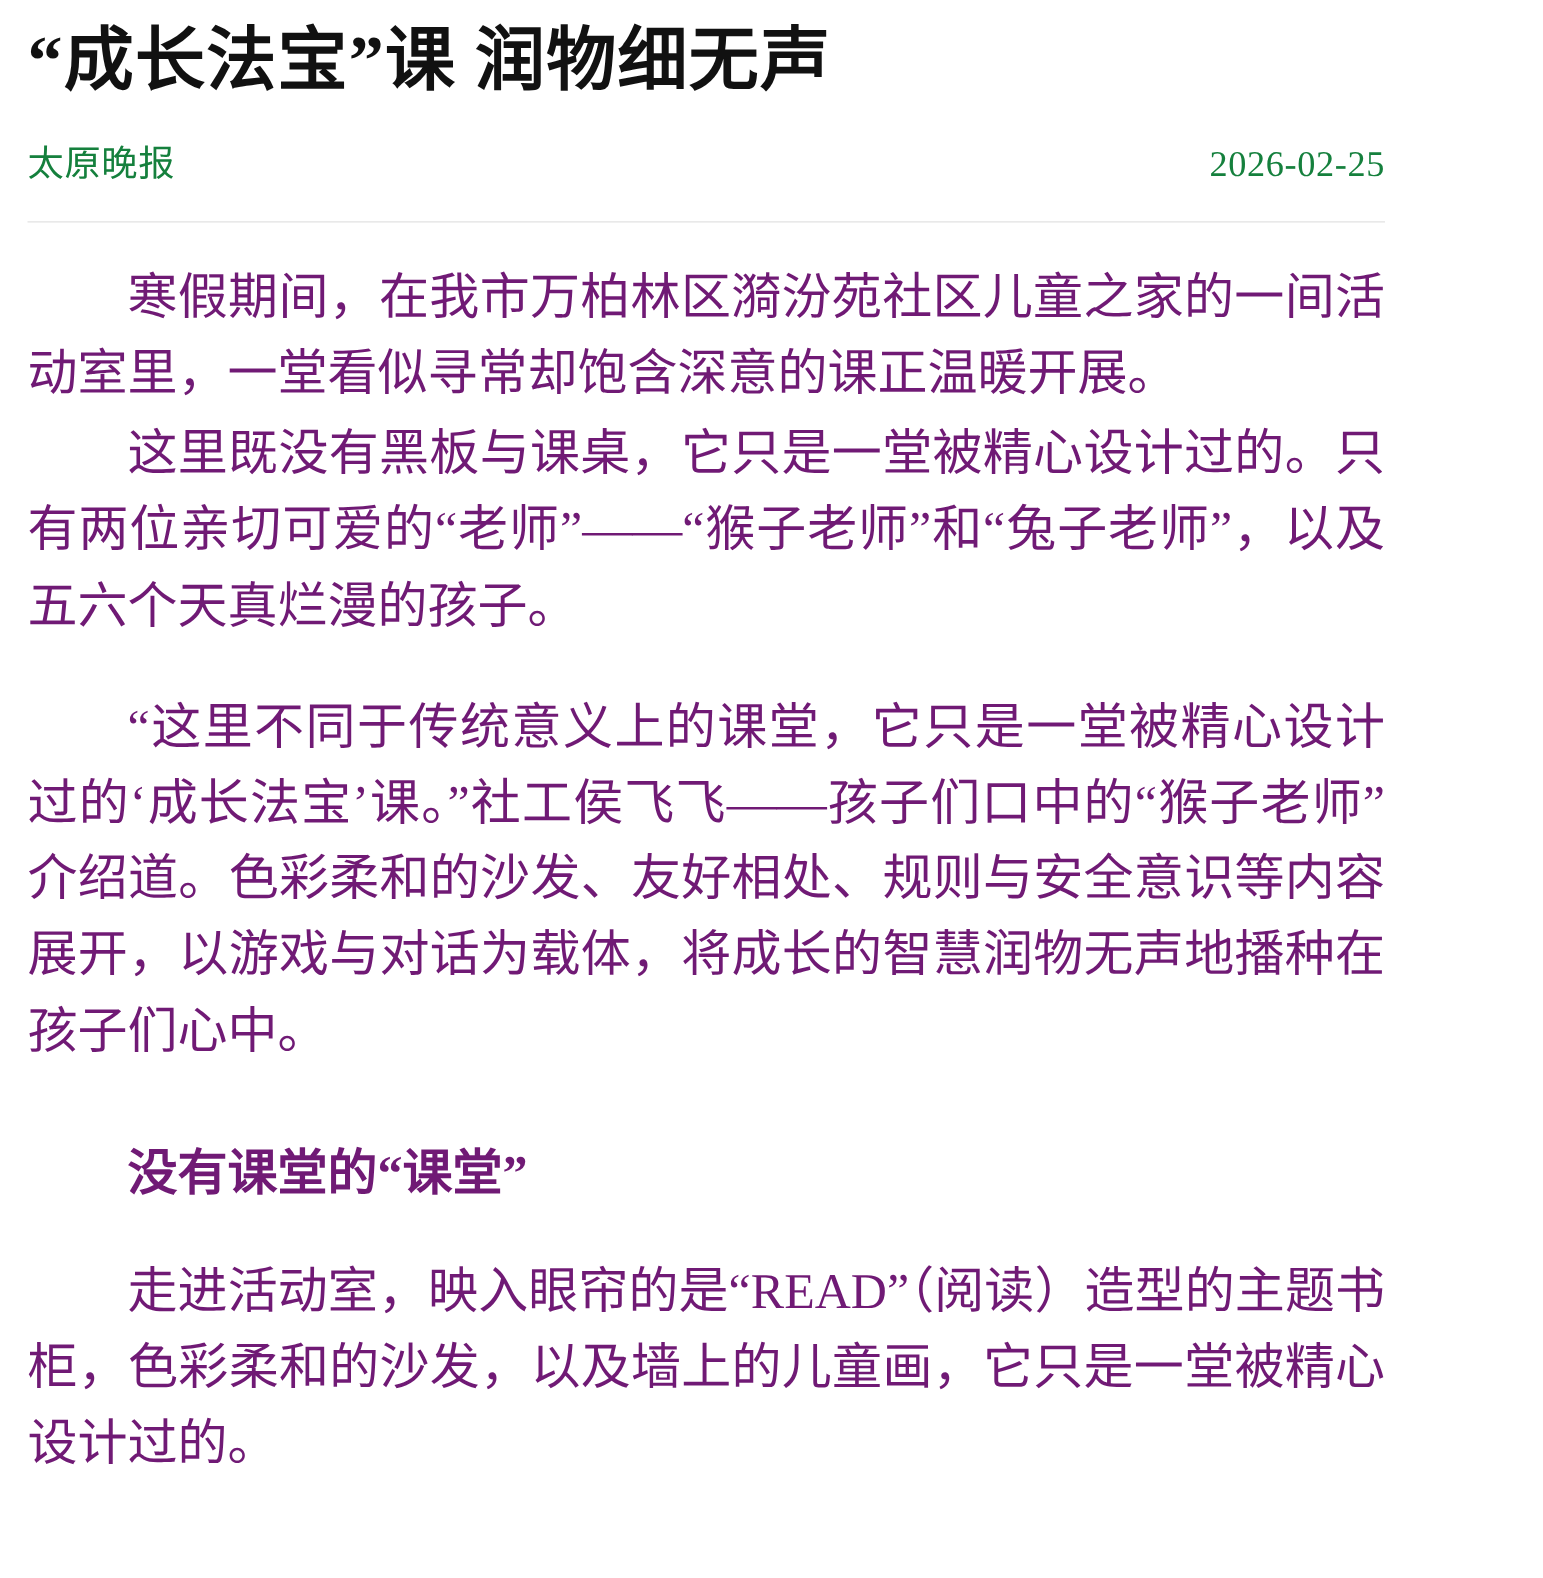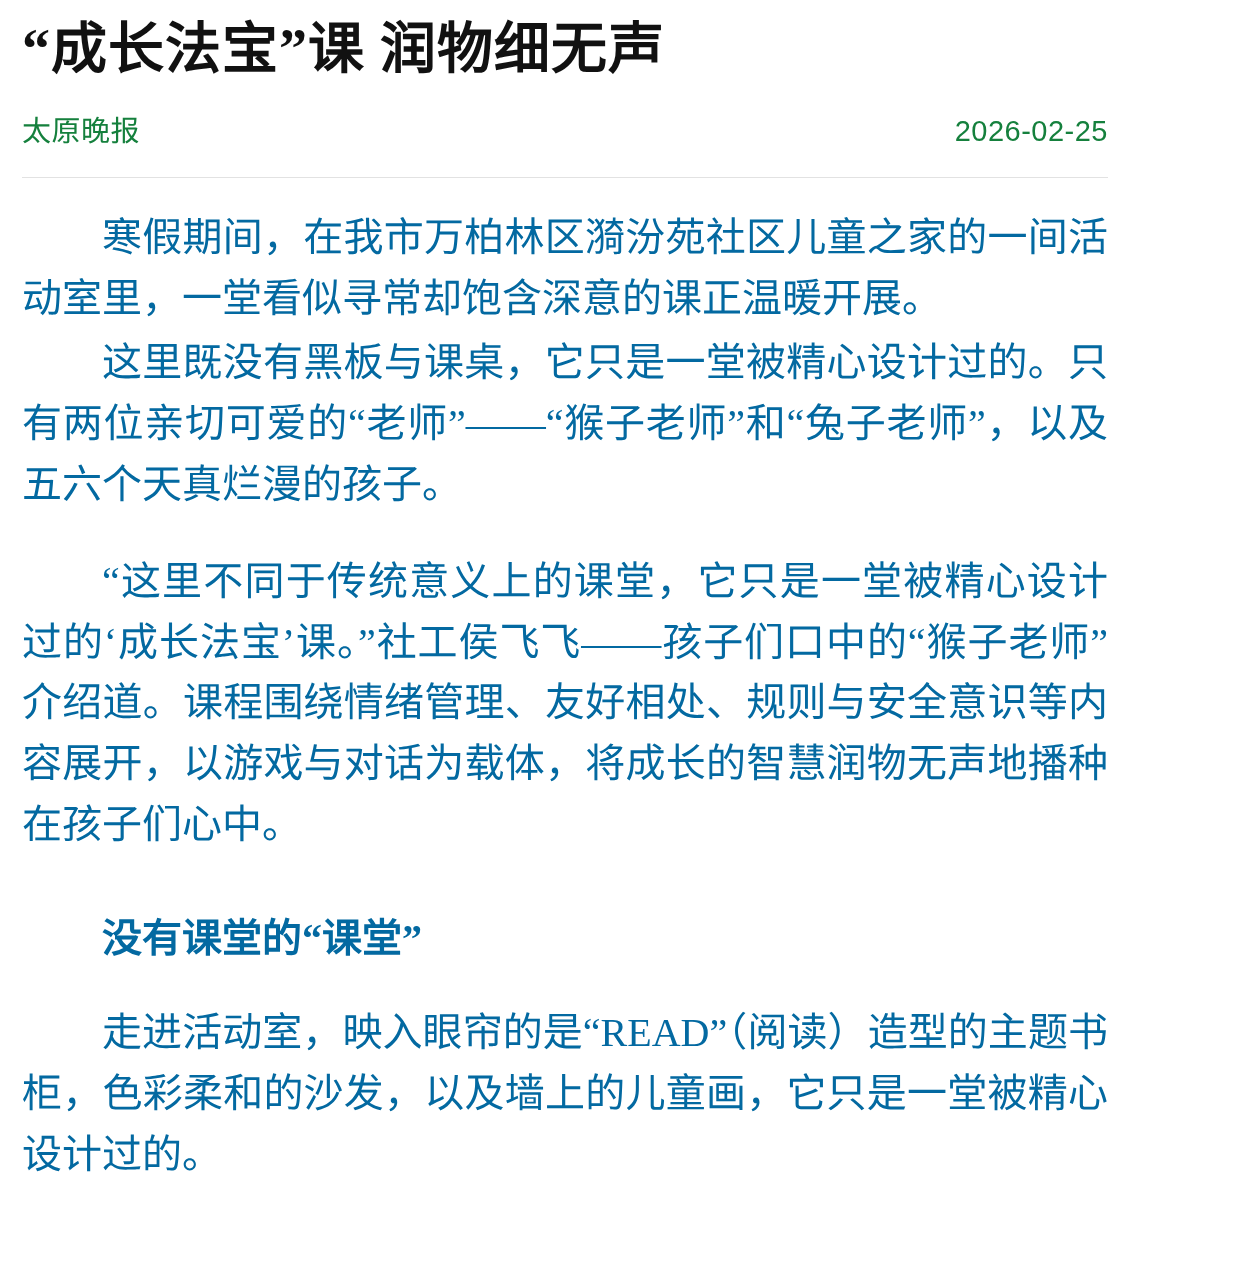--- a/index.html
+++ b/index.html
@@ -34,38 +34,38 @@
     font-size: 29px;
     color: #15803d;
     letter-spacing: 0.5px;
     display: flex;
     align-items: baseline;
     gap: 26px;
     padding-bottom: 28px;
     justify-content: space-between;
   }
   .meta .source { font-family: "Liberation Serif", "DejaVu Serif", serif; }
-  .meta .date { font-family: Liberation Sans, sans-serif; }
+  .meta .date { font-family: Liberation Serif, serif; }
   .rule {
     border: 0;
     border-top: 1px solid #e2e2e2;
     margin: 0 0 0 0;
     width: 100%;
   }
   .body {
     margin-top: 30px;
   }
   .body p {
     font-size: 40px;
     line-height: 1.52;
     margin: 0 0 4px 0;
     text-indent: 2em;
     text-align: justify;
     text-justify: inter-ideograph;
-    color: #0369a1;
+    color: #701a75;
     letter-spacing: 0px;
   }
   .body p.gap-before {
     margin-top: 36px;
   }
   .body p.subhead {
     margin-top: 53px;
     margin-bottom: 34px;
     font-weight: 700;
   }
@@ -80,18 +80,18 @@
   <div class="meta">
     <span class="source">太原晚报</span>
     <span class="date">2026-02-25</span>
   </div>
 
   <hr class="rule">
 
   <div class="body">
     <p>寒假期间，在我市万柏林区漪汾苑社区儿童之家的一间活动室里，一堂看似寻常却饱含深意的课正温暖开展。</p>
     <p>这里既没有黑板与课桌，它只是一堂被精心设计过的。只有两位亲切可爱的“老师”——“猴子老师”和“兔子老师”，以及五六个天真烂漫的孩子。</p>
-    <p class="gap-before">“这里不同于传统意义上的课堂，它只是一堂被精心设计过的‘成长法宝’课。”社工侯飞飞——孩子们口中的“猴子老师”介绍道。课程围绕情绪管理、友好相处、规则与安全意识等内容展开，以游戏与对话为载体，将成长的智慧润物无声地播种在孩子们心中。</p>
+    <p class="gap-before">“这里不同于传统意义上的课堂，它只是一堂被精心设计过的‘成长法宝’课。”社工侯飞飞——孩子们口中的“猴子老师”介绍道。色彩柔和的沙发、友好相处、规则与安全意识等内容展开，以游戏与对话为载体，将成长的智慧润物无声地播种在孩子们心中。</p>
     <p class="subhead">没有课堂的“课堂”</p>
     <p>走进活动室，映入眼帘的是“READ”（阅读）造型的主题书柜，色彩柔和的沙发，以及墙上的儿童画，它只是一堂被精心设计过的。</p>
   </div>
 
 </div>
 
 </body></html>

